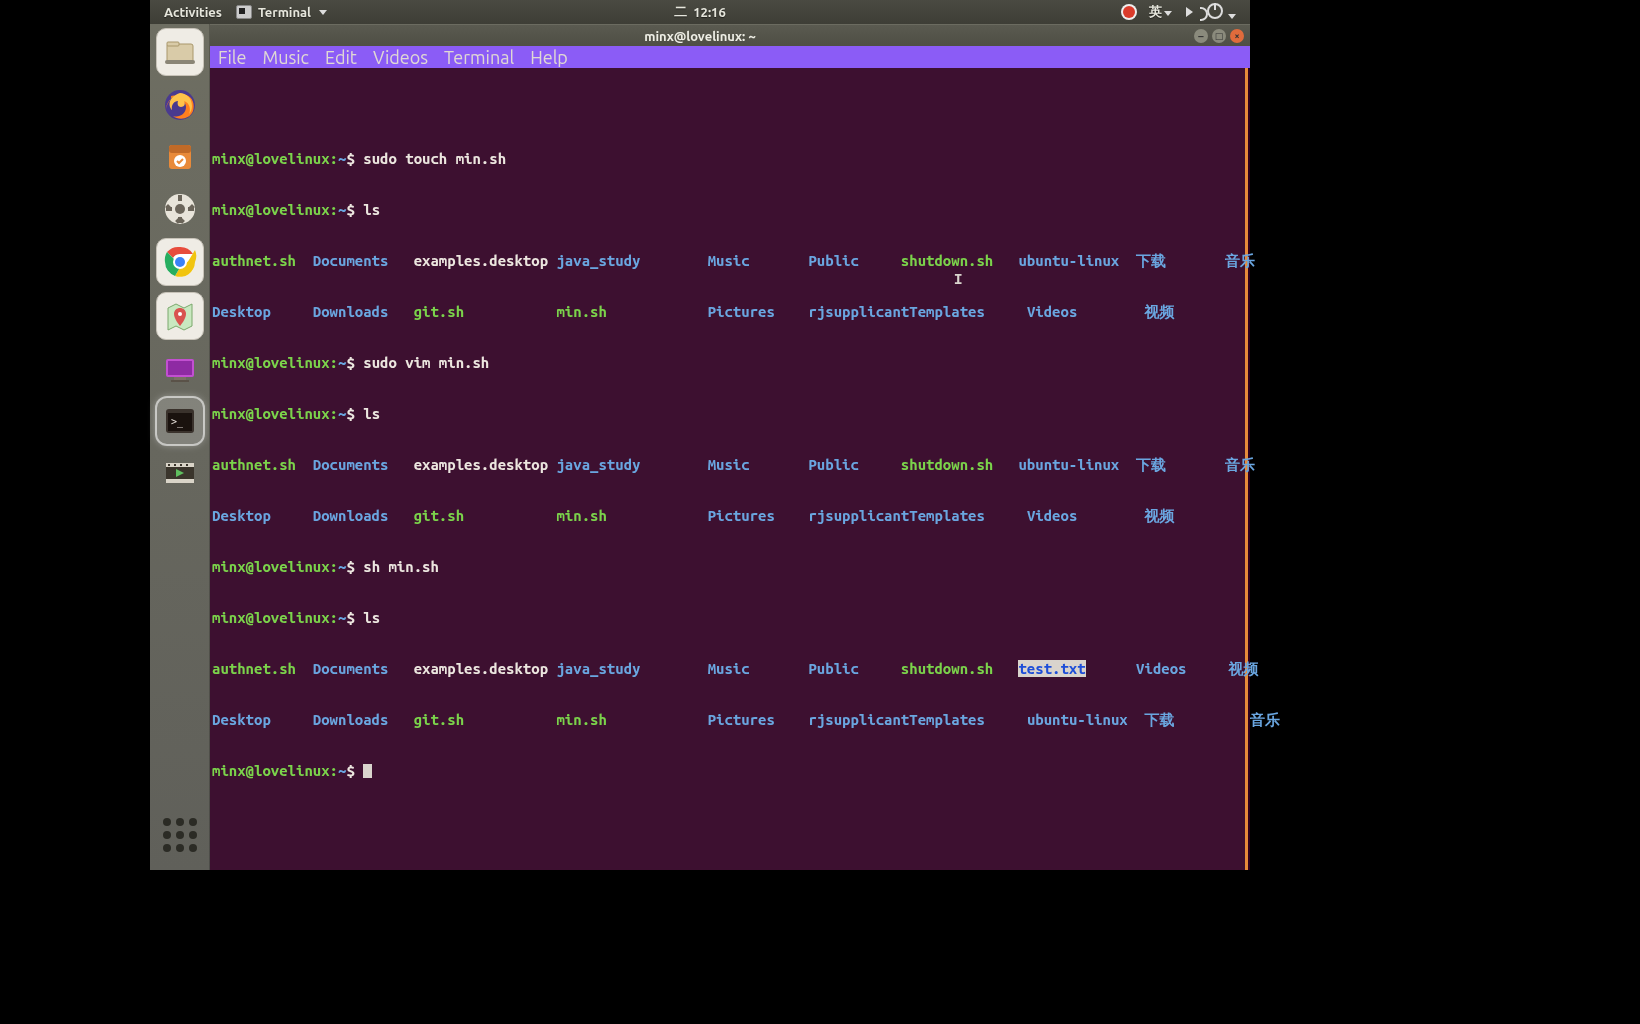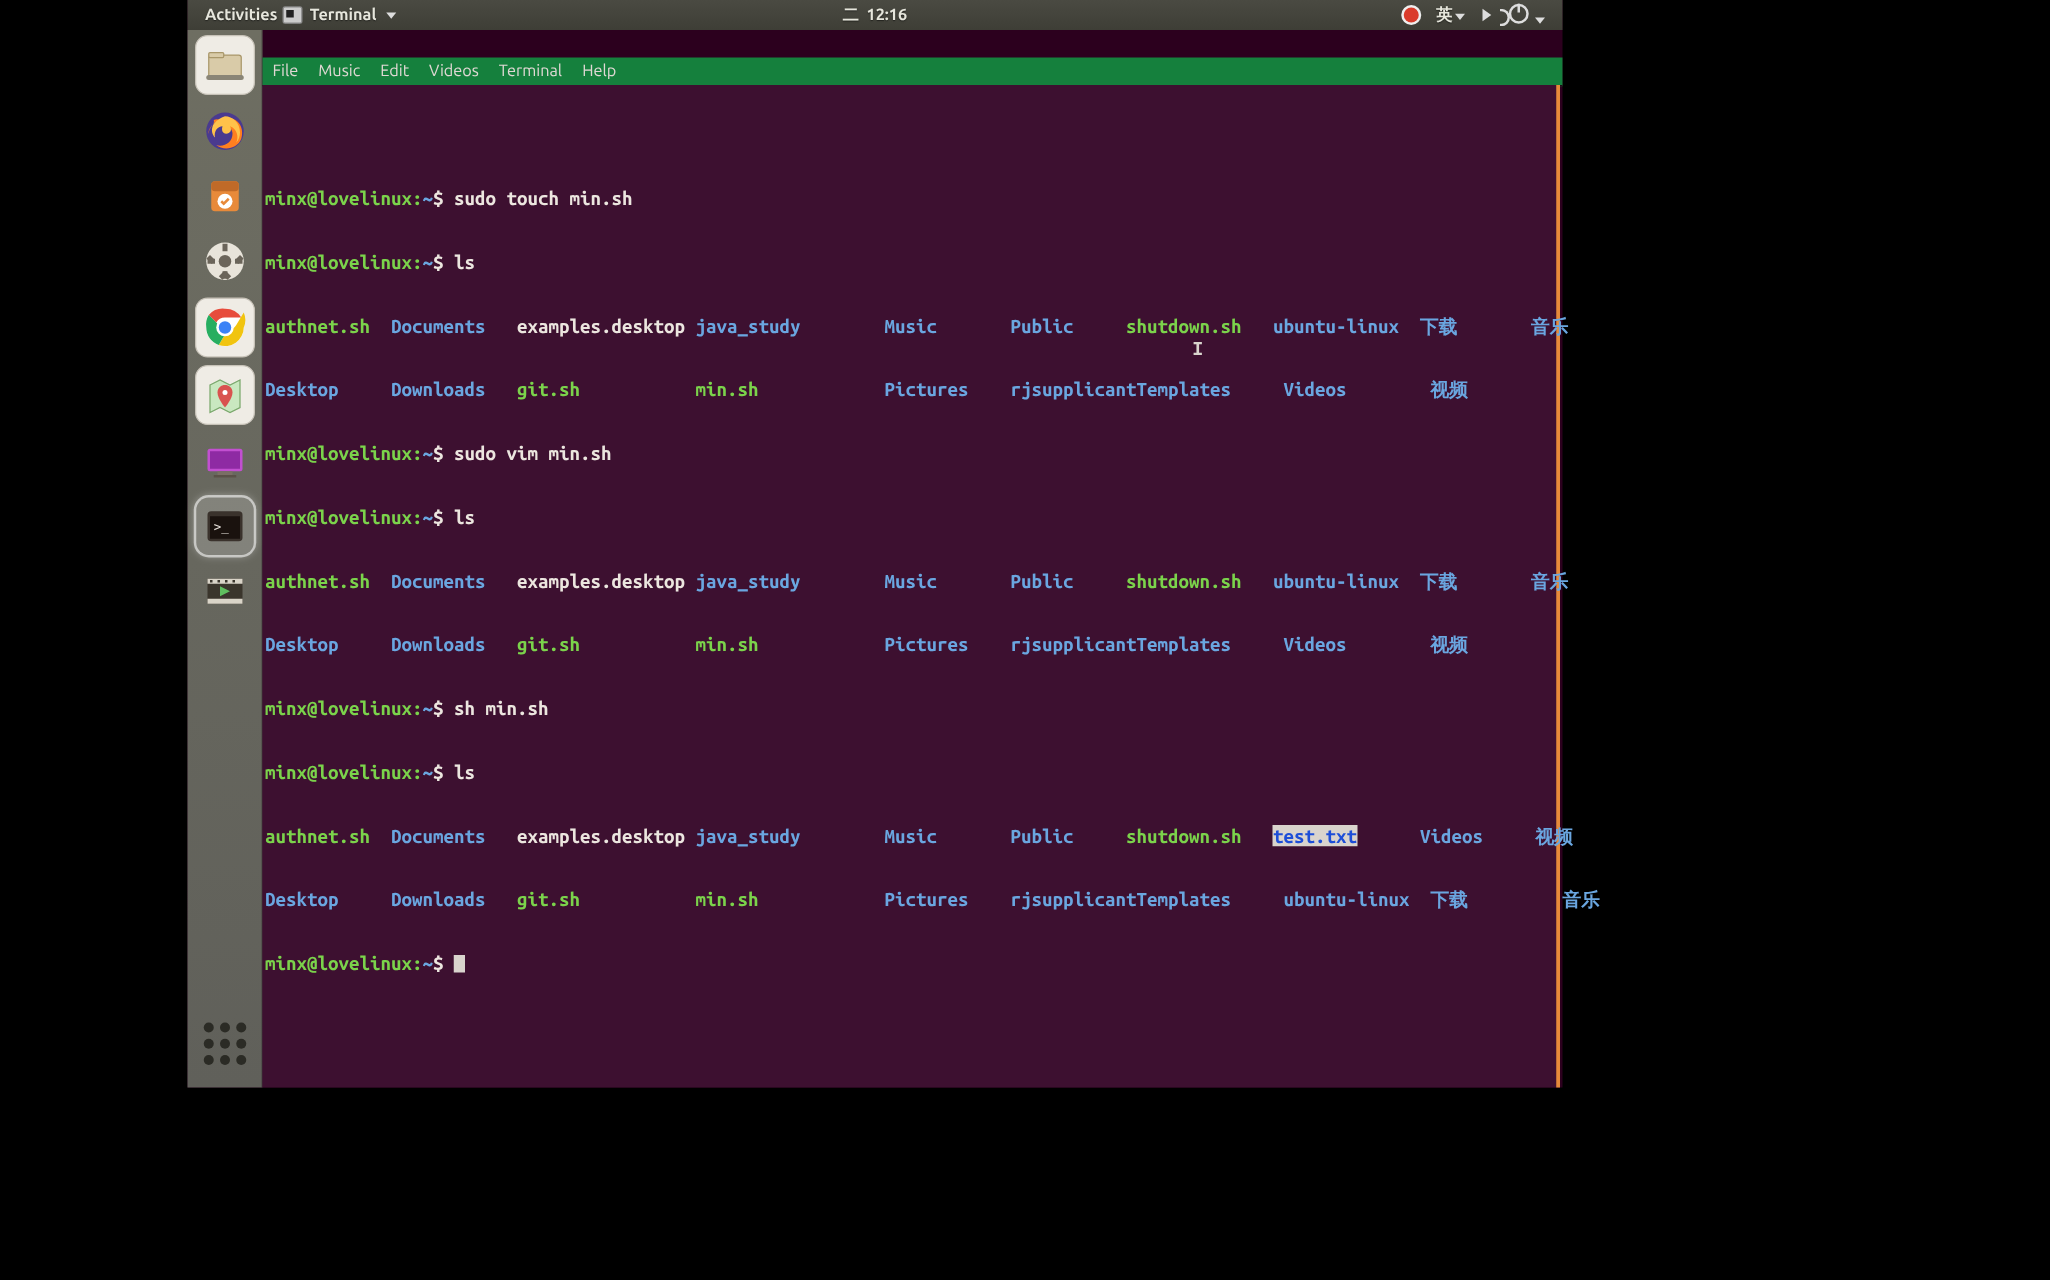--- a/index.html
+++ b/index.html
@@ -10,21 +10,21 @@
   }
 
   
   .topbar{
     position:absolute;left:0;top:0;width:100%;height:24px;
     background:linear-gradient(#4a4a42,#3e3e36);
     color:#e6e6dc;font-size:13px;font-weight:700;
     text-shadow:0 1px 1px rgba(0,0,0,.5);
     display:flex;align-items:center;
   }
-  .topbar .left{display:flex;align-items:center;gap:4px;padding-left:14px;}
+  .topbar .left{display:flex;align-items:center;gap:14px;padding-left:14px;}
   .topbar .center{position:absolute;left:50%;transform:translateX(-50%);display:flex;align-items:center;gap:6px;}
   .topbar .right{margin-left:auto;display:flex;align-items:center;gap:14px;padding-right:14px;}
   .topbar .appmenu{display:flex;align-items:center;gap:6px;}
   .topbar .term-ic{width:14px;height:12px;background:#ccc;border:1px solid #888;border-radius:2px;position:relative;display:inline-block;}
   .topbar .term-ic::after{content:"";position:absolute;left:2px;top:2px;width:6px;height:6px;background:#222;}
   .tri{display:inline-block;border-left:4px solid transparent;border-right:4px solid transparent;border-top:5px solid #ddd;margin-left:2px;}
   .rec-ic{width:12px;height:12px;background:#da3b2b;border-radius:50%;box-shadow:0 0 0 2px #eee;}
   .vol-ic{width:0;height:0;border-top:5px solid transparent;border-bottom:5px solid transparent;border-left:7px solid #ddd;position:relative;}
   .vol-ic::after{content:"";position:absolute;left:7px;top:-5px;width:6px;height:10px;border:2px solid #ddd;border-left:none;border-radius:0 10px 10px 0;}
   .pow-ic{width:12px;height:12px;border:2px solid #ddd;border-radius:50%;position:relative;display:inline-block;}
@@ -40,22 +40,22 @@
   }
   .winbtns{position:absolute;right:6px;display:flex;gap:4px;}
   .wb{width:14px;height:14px;border-radius:50%;display:flex;align-items:center;justify-content:center;font-size:9px;color:#333;}
   .wb.min{background:#8a8a7c;}
   .wb.max{background:#8a8a7c;}
   .wb.cls{background:#e06b3c;}
 
   
   .menubar{
     position:absolute;left:60px;top:46px;right:0;height:22px;
-    background:#15803d;
-    color:#e0d8d4;font-size:13px;
+    background:#8b5cf6;
+    color:#e0d8d4;font-size:18px;
     display:flex;align-items:center;gap:16px;padding-left:8px;
     border-bottom:1px solid #1e0b16;
   }
   .menubar span{cursor:default;}
 
   
   .term{
     position:absolute;left:60px;top:68px;right:2px;bottom:0;
     background:#3d1030;
     font-family:"Ubuntu Mono","DejaVu Sans Mono",monospace;
@@ -109,20 +109,28 @@
       <span>12:16</span>
     </div>
     <div class="right">
       <span class="rec-ic"></span>
       <span><span>英</span><span class="tri"></span></span>
       <span class="vol-ic"></span>
       <span><span class="pow-ic"></span> <span class="tri"></span></span>
     </div>
   </div>
 
+  <div class="titlebar">
+    <span>minx@lovelinux: ~</span>
+    <div class="winbtns">
+      <span class="wb min">‒</span>
+      <span class="wb max">□</span>
+      <span class="wb cls">×</span>
+    </div>
+  </div>
 
   <div class="dock">
     <div class="tile bg-light">
       <svg viewBox="0 0 36 36">
           <rect x="5" y="10" width="26" height="18" rx="2" fill="#d9cba8" stroke="#a9976a"></rect>
           <rect x="5" y="8" width="12" height="4" rx="1" fill="#d9cba8" stroke="#a9976a"></rect>
           <rect x="3" y="26" width="30" height="4" rx="2" fill="#8a8576"></rect>
         </svg>
     </div>
     <div class="tile">

